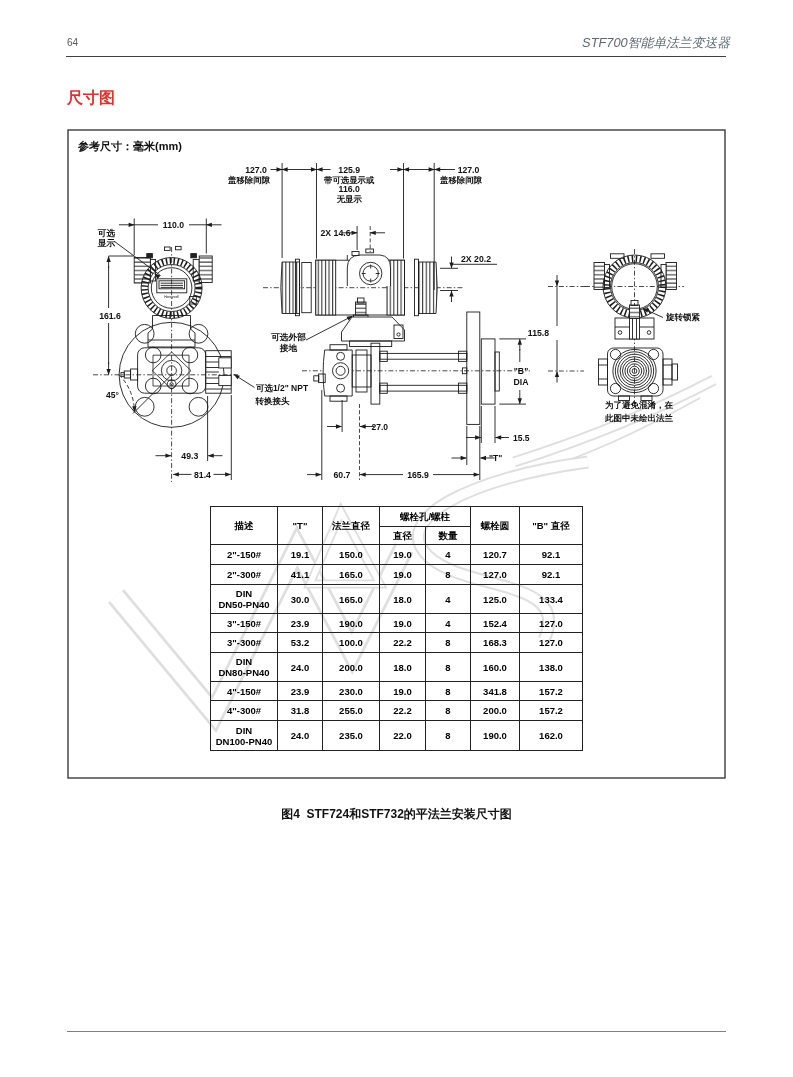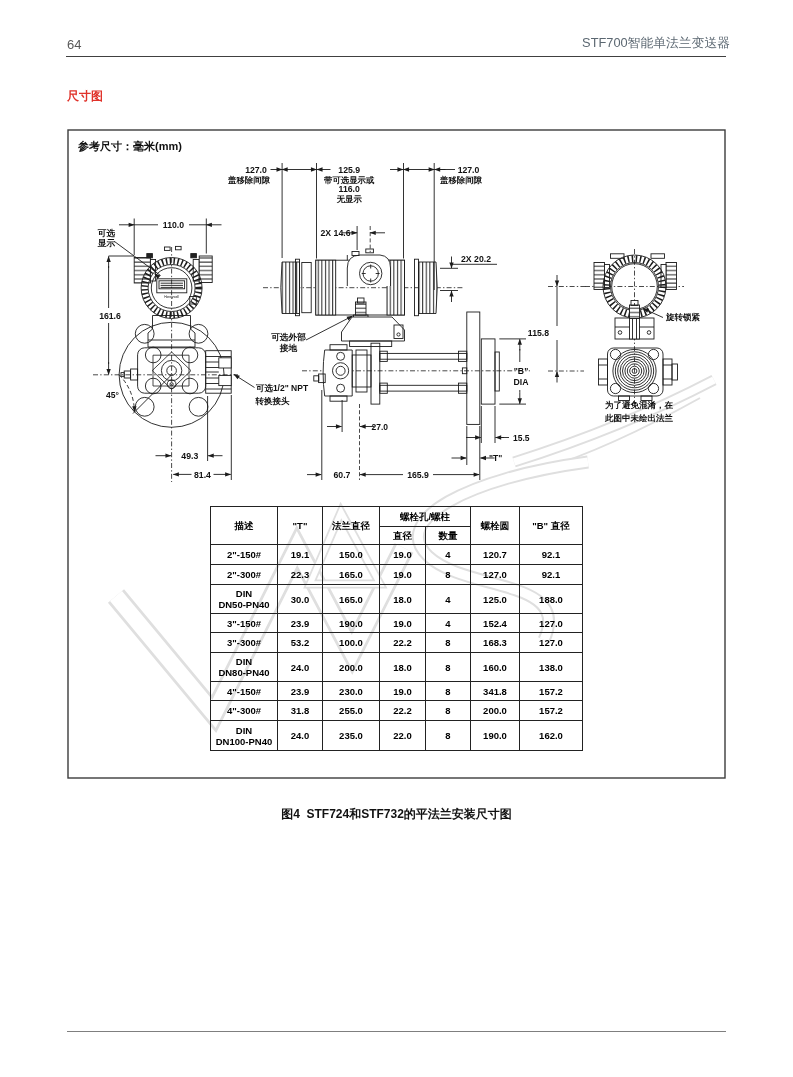--- a/index.html
+++ b/index.html
@@ -1,20 +1,20 @@
 <!DOCTYPE html>
 <html><head>
 <meta charset="utf-8">
 <style>
   html,body{margin:0;padding:0;background:#fff;}
   body{width:793px;height:1077px;position:relative;font-family:"Liberation Sans",sans-serif;overflow:hidden;}
-  .pnum{position:absolute;left:67px;top:36.5px;font-size:13px;color:#595959;}
-  .htitle{position:absolute;right:63px;top:35px;font-size:12.8px;color:#5b6771;}
+  .pnum{position:absolute;left:67px;top:36.5px;font-size:10px;color:#595959;}
+  .htitle{position:absolute;right:63px;top:35px;font-size:12.8px;color:#5b6771;font-style:italic;}
   .hrule{position:absolute;left:66px;top:56px;width:660px;height:0;border-top:1.3px solid #404040;}
-  .sect{position:absolute;left:67px;top:88px;font-size:12px;font-weight:bold;color:#e0322a;}
+  .sect{position:absolute;left:67px;top:88px;font-size:16px;font-weight:bold;color:#e0322a;}
   .caption{position:absolute;left:0;top:806px;width:793px;text-align:center;font-size:12px;font-weight:bold;color:#111;}
   .frule{position:absolute;left:67px;top:1031px;width:659px;height:0;border-top:1.6px solid #7f7f7f;}
   #tbl{position:absolute;left:210px;top:506px;border-collapse:collapse;table-layout:fixed;}
   #tbl td{border:1px solid #222;text-align:center;vertical-align:middle;font-size:9.5px;font-weight:bold;color:#000;padding:0;line-height:11px;background:transparent;}
   svg{position:absolute;left:0;top:0;}
   svg text{font-family:"Liberation Sans",sans-serif;fill:#111;}
 </style>
 </head>
 <body>
 <div class="pnum">64</div>
@@ -333,35 +333,35 @@
         <td>2"-150#</td>
         <td>19.1</td>
         <td>150.0</td>
         <td>19.0</td>
         <td>4</td>
         <td>120.7</td>
         <td>92.1</td>
       </tr>
 <tr style="height:20px">
         <td>2"-300#</td>
-        <td>22.3</td>
+        <td>41.1</td>
         <td>165.0</td>
         <td>19.0</td>
         <td>8</td>
         <td>127.0</td>
         <td>92.1</td>
       </tr>
 <tr style="height:29px">
         <td>DIN<br>DN50-PN40</td>
         <td>30.0</td>
         <td>165.0</td>
         <td>18.0</td>
         <td>4</td>
         <td>125.0</td>
-        <td>188.0</td>
+        <td>133.4</td>
       </tr>
 <tr style="height:19px">
         <td>3"-150#</td>
         <td>23.9</td>
         <td>190.0</td>
         <td>19.0</td>
         <td>4</td>
         <td>152.4</td>
         <td>127.0</td>
       </tr>

